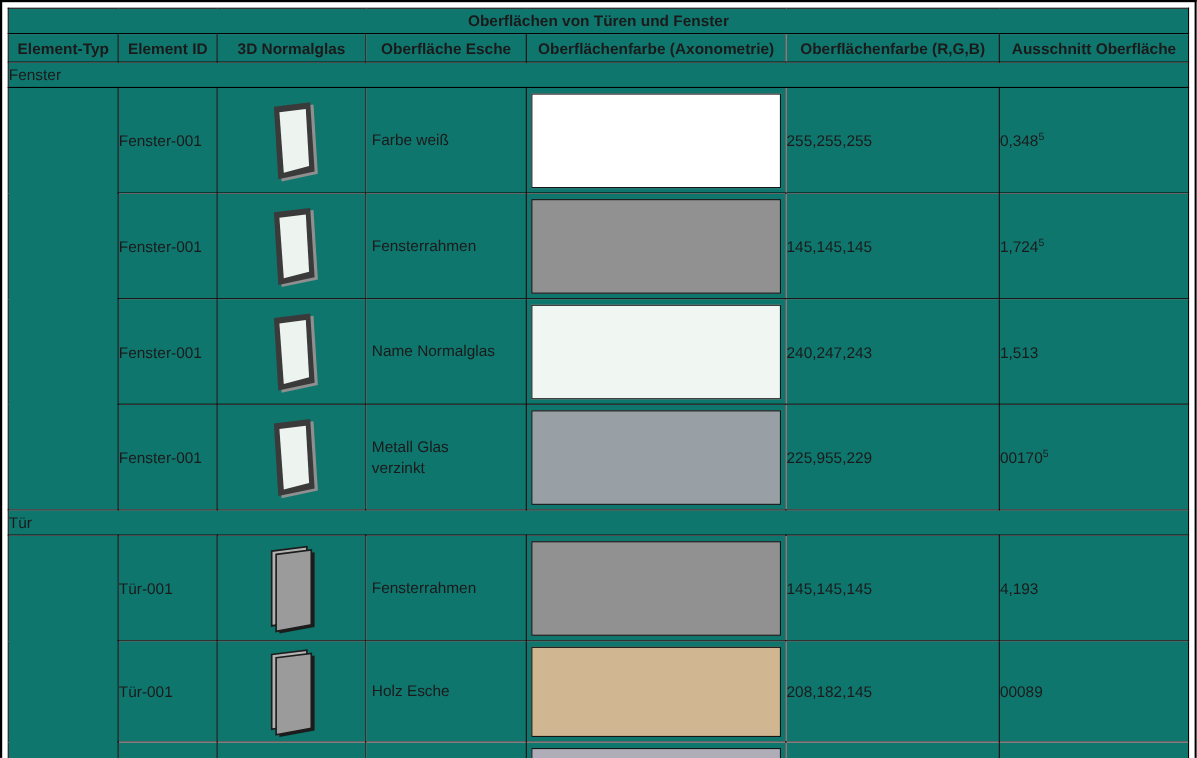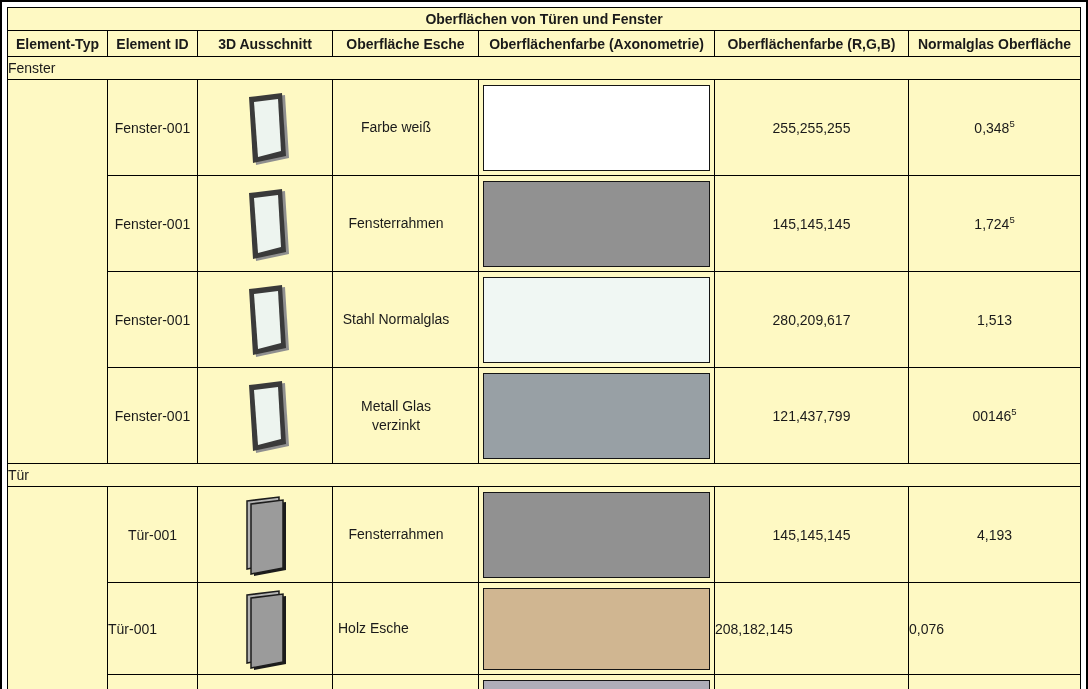--- a/index.html
+++ b/index.html
@@ -31,31 +31,31 @@
     width: 1074px;
     border-collapse: collapse;
     table-layout: fixed;
   }
   .surface-table td, .surface-table th {
     border: 1px solid #000;
     padding: 0;
     vertical-align: middle;
     font-size: 14px;
     overflow: hidden;
-    background: #fef9c3;
+    background: #0f766e;
   }
   .surface-table th {
     font-weight: bold;
     text-align: center;
     white-space: nowrap;
   }
   tr.h23 { height: 23px; }
   tr.h26 { height: 26px; }
   tr.h92 { height: 92px; }
-  tr.h96 { height: 96px; text-align: center; }
+  tr.h96 { height: 96px; }
   .title-cell {
     font-weight: bold;
     text-align: center;
     font-size: 14px;
   }
   .group-cell {
     text-align: left;
     padding-left: 4px;
     margin-top: 28px;
   }
@@ -92,25 +92,25 @@
     <col style="width:194px">
     <col style="width:172px">
   </colgroup>
   <tbody id="table-body">
     <tr class="h23">
       <td colspan="7" class="title-cell">Oberflächen von Türen und Fenster</td>
     </tr>
     <tr class="h26" id="header-row">
         <th>Element-Typ</th>
         <th>Element ID</th>
-        <th>3D Ausschnitt</th>
+        <th>3D Normalglas</th>
         <th>Oberfläche Esche</th>
         <th>Oberflächenfarbe (Axonometrie)</th>
         <th>Oberflächenfarbe (R,G,B)</th>
-        <th>Normalglas Oberfläche</th>
+        <th>Ausschnitt Oberfläche</th>
       </tr>
   <tr class="h23">
         <td colspan="7" class="group-cell">Fenster</td>
       </tr>
       <tr class="h96">
         <td rowspan="4"></td>
         <td class="cell-text">Fenster-001</td>
         <td class="icon-cell"><svg width="52" height="76" viewBox="0 0 52 76">
             <polygon points="13,9 46,5 50,68 17,75" fill="#8F8F8F"></polygon>
             <polygon points="10,7 43,3 47,66 14,73" fill="#3A3A3A"></polygon>
@@ -142,43 +142,43 @@
         <td class="cell-text"><span>1,724</span><sup>5</sup></td>
       </tr>
       <tr class="h96">
         <td class="cell-text">Fenster-001</td>
         <td class="icon-cell"><svg width="52" height="76" viewBox="0 0 52 76">
             <polygon points="13,9 46,5 50,68 17,75" fill="#8F8F8F"></polygon>
             <polygon points="10,7 43,3 47,66 14,73" fill="#3A3A3A"></polygon>
             <polygon points="15,12 39,9 42,61 19,67" fill="#EDF4EF"></polygon>
           </svg></td>
         <td>
-          <div class="name-box">Stahl Normalglas</div>
+          <div class="name-box">Name Normalglas</div>
         </td>
         <td>
           <div class="swatch" style="height: 86px; background: rgb(240, 247, 243);"></div>
         </td>
-        <td class="cell-text">280,209,617</td>
+        <td class="cell-text">240,247,243</td>
         <td class="cell-text"><span>1,513</span></td>
       </tr>
       <tr class="h96">
         <td class="cell-text">Fenster-001</td>
         <td class="icon-cell"><svg width="52" height="76" viewBox="0 0 52 76">
             <polygon points="13,9 46,5 50,68 17,75" fill="#8F8F8F"></polygon>
             <polygon points="10,7 43,3 47,66 14,73" fill="#3A3A3A"></polygon>
             <polygon points="15,12 39,9 42,61 19,67" fill="#EDF4EF"></polygon>
           </svg></td>
         <td>
           <div class="name-box">Metall Glas verzinkt</div>
         </td>
         <td>
           <div class="swatch" style="height: 86px; background: rgb(152, 160, 165);"></div>
         </td>
-        <td class="cell-text">121,437,799</td>
-        <td class="cell-text"><span>00146</span><sup>5</sup></td>
+        <td class="cell-text">225,955,229</td>
+        <td class="cell-text"><span>00170</span><sup>5</sup></td>
       </tr>
       <tr class="h23">
         <td colspan="7" class="group-cell">Tür</td>
       </tr>
       <tr class="h96">
         <td rowspan="3"></td>
         <td class="cell-text">Tür-001</td>
         <td class="icon-cell"><svg width="60" height="84" viewBox="0 0 60 84">
             <polygon points="12,8 44,4 44,70 12,76" fill="#B2B2B2" stroke="#1C1C1C" stroke-width="1.5"></polygon>
             <polygon points="19,13 51,9 51,77 19,83" fill="#1C1C1C"></polygon>
@@ -200,21 +200,21 @@
             <polygon points="19,13 51,9 51,77 19,83" fill="#1C1C1C"></polygon>
             <polygon points="16,11 48,7 48,75 16,81" fill="#9B9B9B" stroke="#1C1C1C" stroke-width="1.5"></polygon>
           </svg></td>
         <td>
           <div class="name-box">Holz Esche</div>
         </td>
         <td>
           <div class="swatch" style="height: 82px; background: rgb(208, 182, 145);"></div>
         </td>
         <td class="cell-text">208,182,145</td>
-        <td class="cell-text"><span>0,076</span></td>
+        <td class="cell-text"><span>00089</span></td>
       </tr>
       <tr class="h96">
         <td class="cell-text"></td>
         <td class="icon-cell"></td>
         <td>
           <div class="name-box"></div>
         </td>
         <td>
           <div class="swatch" style="height: 86px; background: rgb(175, 173, 184);"></div>
         </td>

